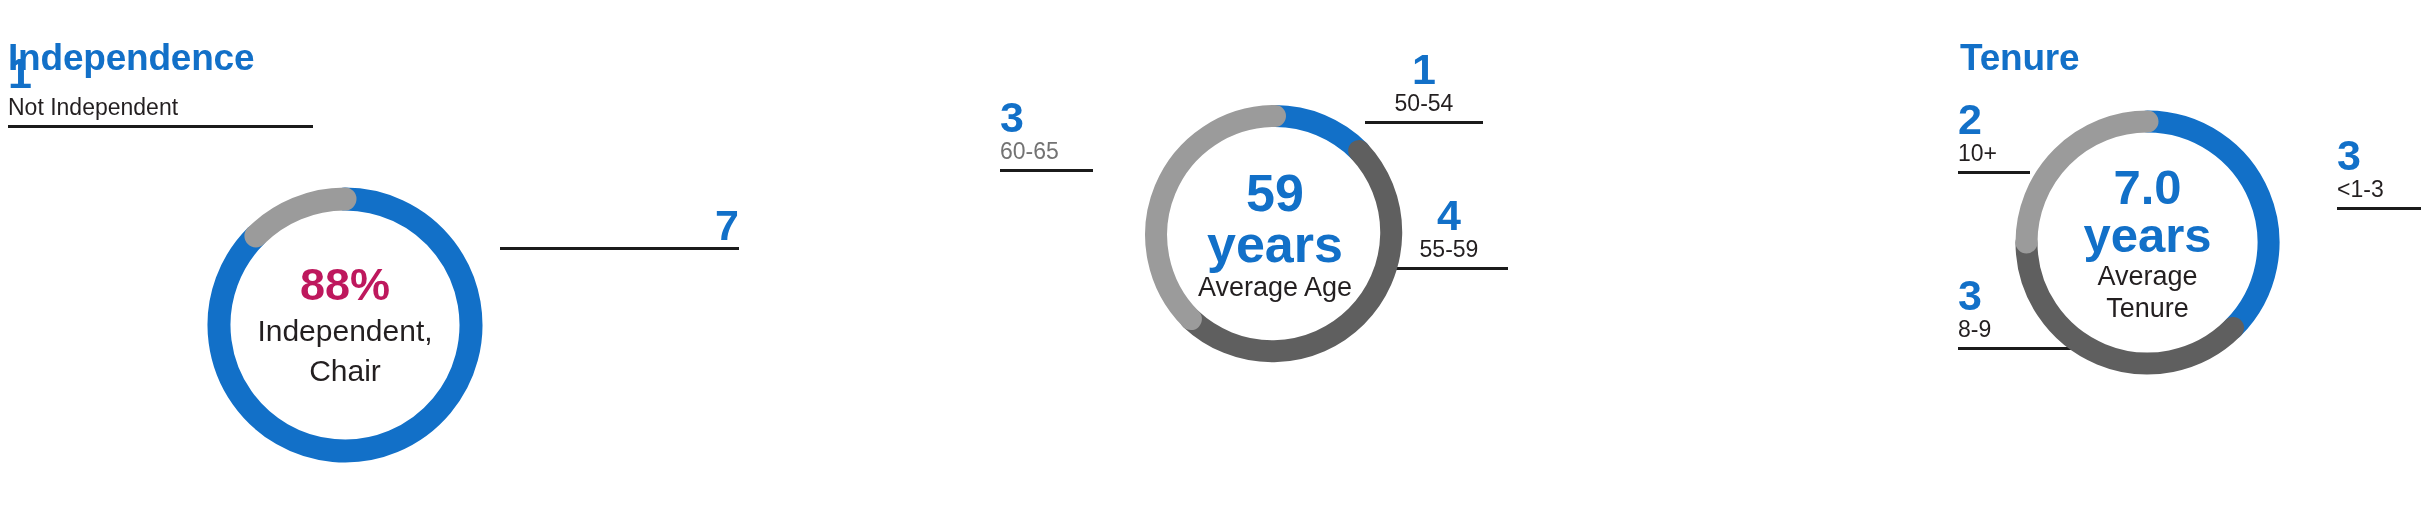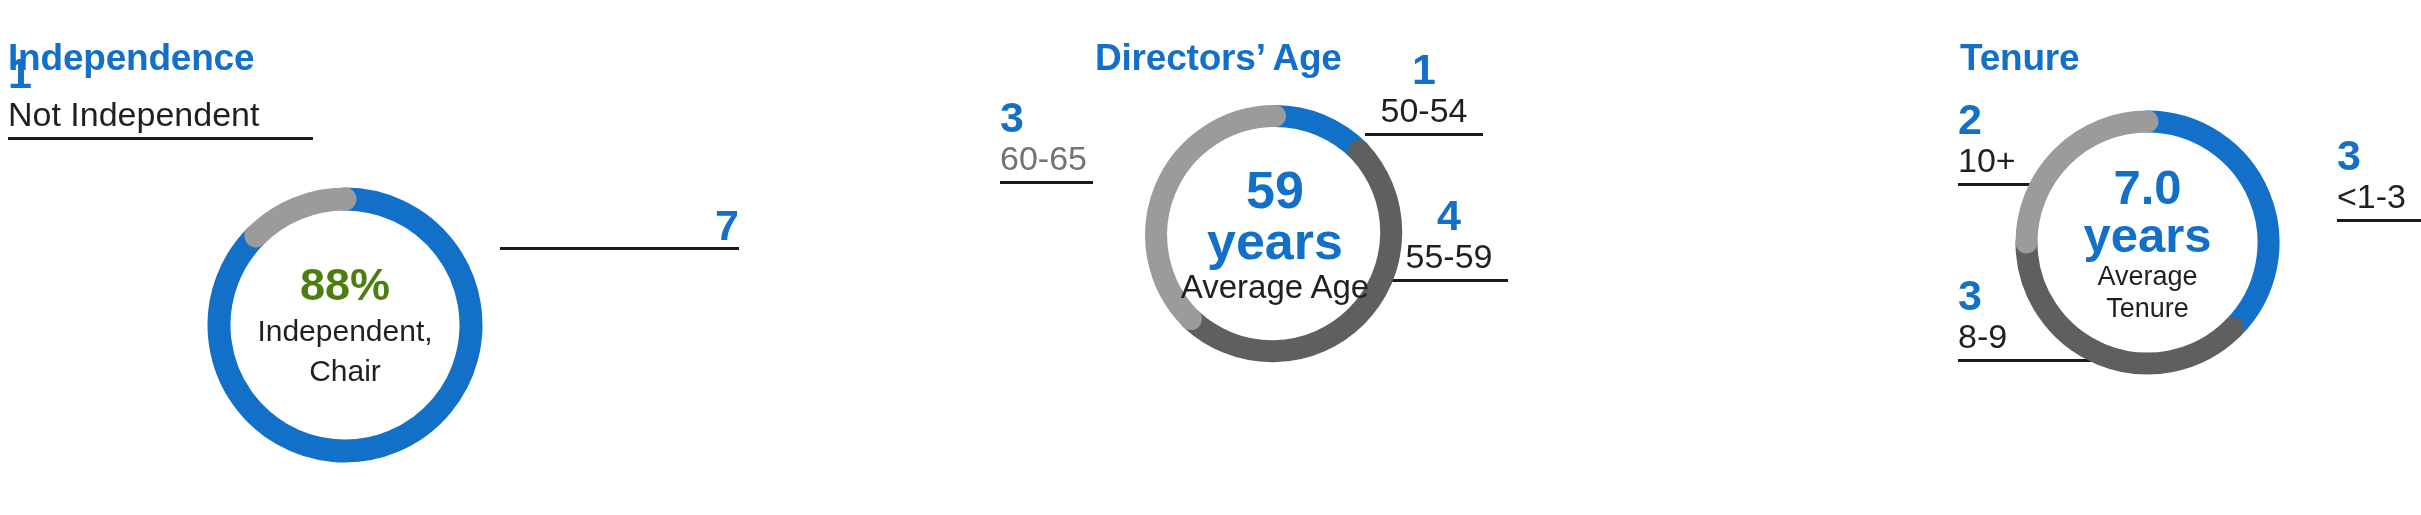--- a/index.html
+++ b/index.html
@@ -28,31 +28,31 @@
     position:absolute;left:0;top:0;width:100%;height:100%;
     display:flex;flex-direction:column;align-items:center;justify-content:center;
     pointer-events:none;text-align:center;
   }
   .center-big{font-weight:bold;line-height:0.98;white-space:nowrap;}
   .center-sub{line-height:1.06;font-weight:400;white-space:nowrap;}
 
   .c1-big{font-size:45px;}
   .c1-sub{font-size:30px;margin-top:8px;}
   .c2-big{font-size:52px;}
-  .c2-sub{font-size:33px;margin-top:3px;}
+  .c2-sub{font-size:27px;margin-top:3px;}
   .c3-big{font-size:49px;}
   .c3-sub{font-size:27px;margin-top:3px;}
 
   
   .callout{position:absolute;white-space:nowrap;line-height:1;}
   .callout .num{
     display:block;font-weight:bold;font-size:43px;line-height:1;
   }
   .callout .cat{
-    display:block;font-size:34px;font-weight:400;line-height:1.12;
+    display:block;font-size:23px;font-weight:400;line-height:1.12;
     padding-bottom:4px;
   }
   .callout .rule{display:block;height:3px;background:#1b1b1b;}
   .callout.align-left{text-align:left;}
   .callout.align-right{text-align:right;}
 </style>
 </head>
 <body>
 
 <section class="panel" id="panel-independence">
@@ -71,30 +71,29 @@
   </div>
 
   <div class="donut" style="left:195px;top:175px;width:300px;height:300px;">
     <svg width="300" height="300" viewBox="0 0 300 300" aria-hidden="true">
 
       <path d="M 150 24 A 126 126 0 1 1 60.9 60.9" fill="none" stroke="#1270c8" stroke-width="23" stroke-linecap="round"></path>
 
       <path d="M 150 24 A 126 126 0 0 0 60.9 60.9" fill="none" stroke="#9b9b9b" stroke-width="23" stroke-linecap="round"></path>
     </svg>
     <div class="center-stack">
-      <span class="center-big c1-big" style="color: #4d7c0f;">88%</span>
+      <span class="center-big c1-big" style="color: #be185d;">88%</span>
       <span class="center-sub c1-sub" style="color: rgb(35, 31, 32);">Independent,</span>
       <span class="center-sub c1-sub" style="color: rgb(35, 31, 32);">Chair</span>
     </div>
   </div>
 </section>
 
 <section class="panel" id="panel-age">
 
-  <h2 class="panel-title" style="color: rgb(18, 112, 200);">Directors’ Age</h2>
 
   <div class="callout align-left" style="left:365px;top:48px;">
     <span class="num" style="text-align: center; width: 118px; color: rgb(18, 112, 200);">1</span>
     <span class="cat" style="text-align: center; width: 118px; color: rgb(35, 31, 32);">50-54</span>
     <span class="rule" style="width: 118px; background: rgb(27, 27, 27);"></span>
   </div>
 
   <div class="callout align-left" style="left:0px;top:96px;">
     <span class="num" style="color: rgb(18, 112, 200);">3</span>
     <span class="cat" style="color: #737373;">60-65</span>

